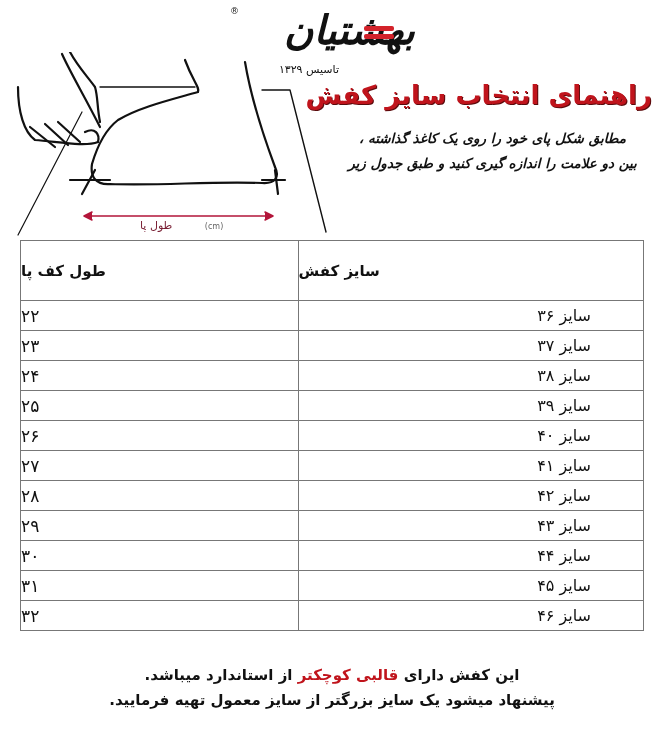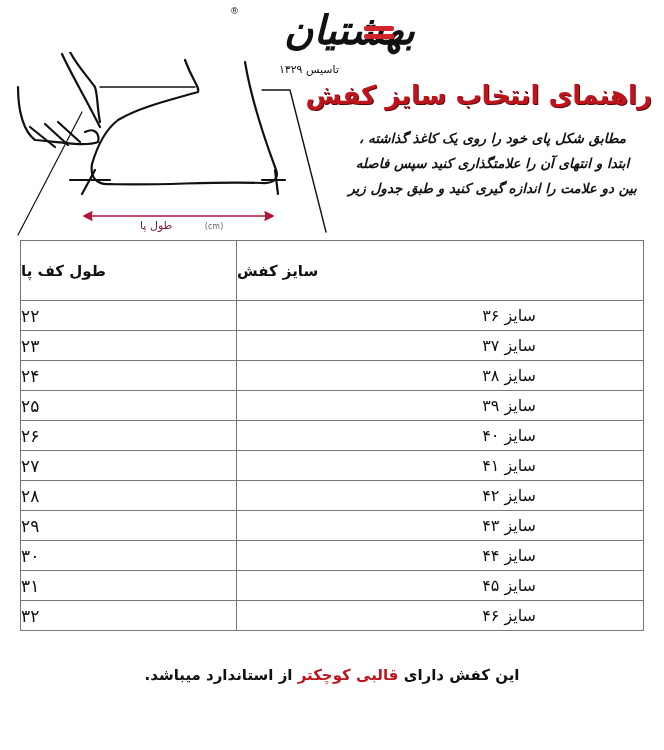--- a/index.html
+++ b/index.html
@@ -47,21 +47,21 @@
     table.size-table {
       position: absolute; left: 20px; top: 240px; width: 624px;
       border-collapse: collapse; direction: rtl;
     }
     table.size-table td, table.size-table th {
       border: 1.5px solid #777; padding: 0; text-align: left;
       font-size: 16px; color: #111;
     }
     table.size-table th { height: 59px; font-weight: bold; font-size: 15px; }
     table.size-table td { height: 29px; }
-    table.size-table td.size-cell { text-align: right; padding-right: 107px; font-size: 16px; }
+    table.size-table td.size-cell { text-align: right; padding-right: 52px; font-size: 16px; }
     table.size-table td.len-cell { font-size: 17px; }
     .note {
       position: absolute; left: 20px; top: 663px; width: 624px;
       direction: rtl; text-align: center; font-weight: bold; font-size: 15px; line-height: 25px;
       color: #111;
     }
     .note .hl { color: #c0141c; }
   </style>
 </head>
 <body>
@@ -102,21 +102,20 @@
 </svg>
 <div class="foot-label">
   <span class="unit">(cm)</span>
   <span>طول پا</span>
 </div>
 
 <div class="title">راهنمای انتخاب سایز کفش</div>
 
 <div class="instructions">
   <div>مطابق شکل پای خود را روی یک کاغذ گذاشته ،</div>
-  <div>ابتدا و انتهای آن را علامتگذاری کنید سپس فاصله</div>
   <div>بین دو علامت را اندازه گیری کنید و طبق جدول زیر</div>
 </div>
 
 <table class="size-table">
   <thead>
     <tr>
       <th>سایز کفش</th>
       <th>طول کف پا</th>
     </tr>
   </thead>
@@ -165,13 +164,14 @@
         <td class="size-cell">سایز ۴۶</td>
         <td class="len-cell">۳۲</td>
       </tr>
   </tbody>
 </table>
 
 <div class="note">
   <div>
     <span>این کفش دارای </span><span class="hl">قالبی کوچکتر</span><span> از استاندارد میباشد.</span>
   </div>
+  <div>پیشنهاد میشود یک سایز بزرگتر از سایز معمول تهیه فرمایید.</div>
 </div>
 
 </body></html>

